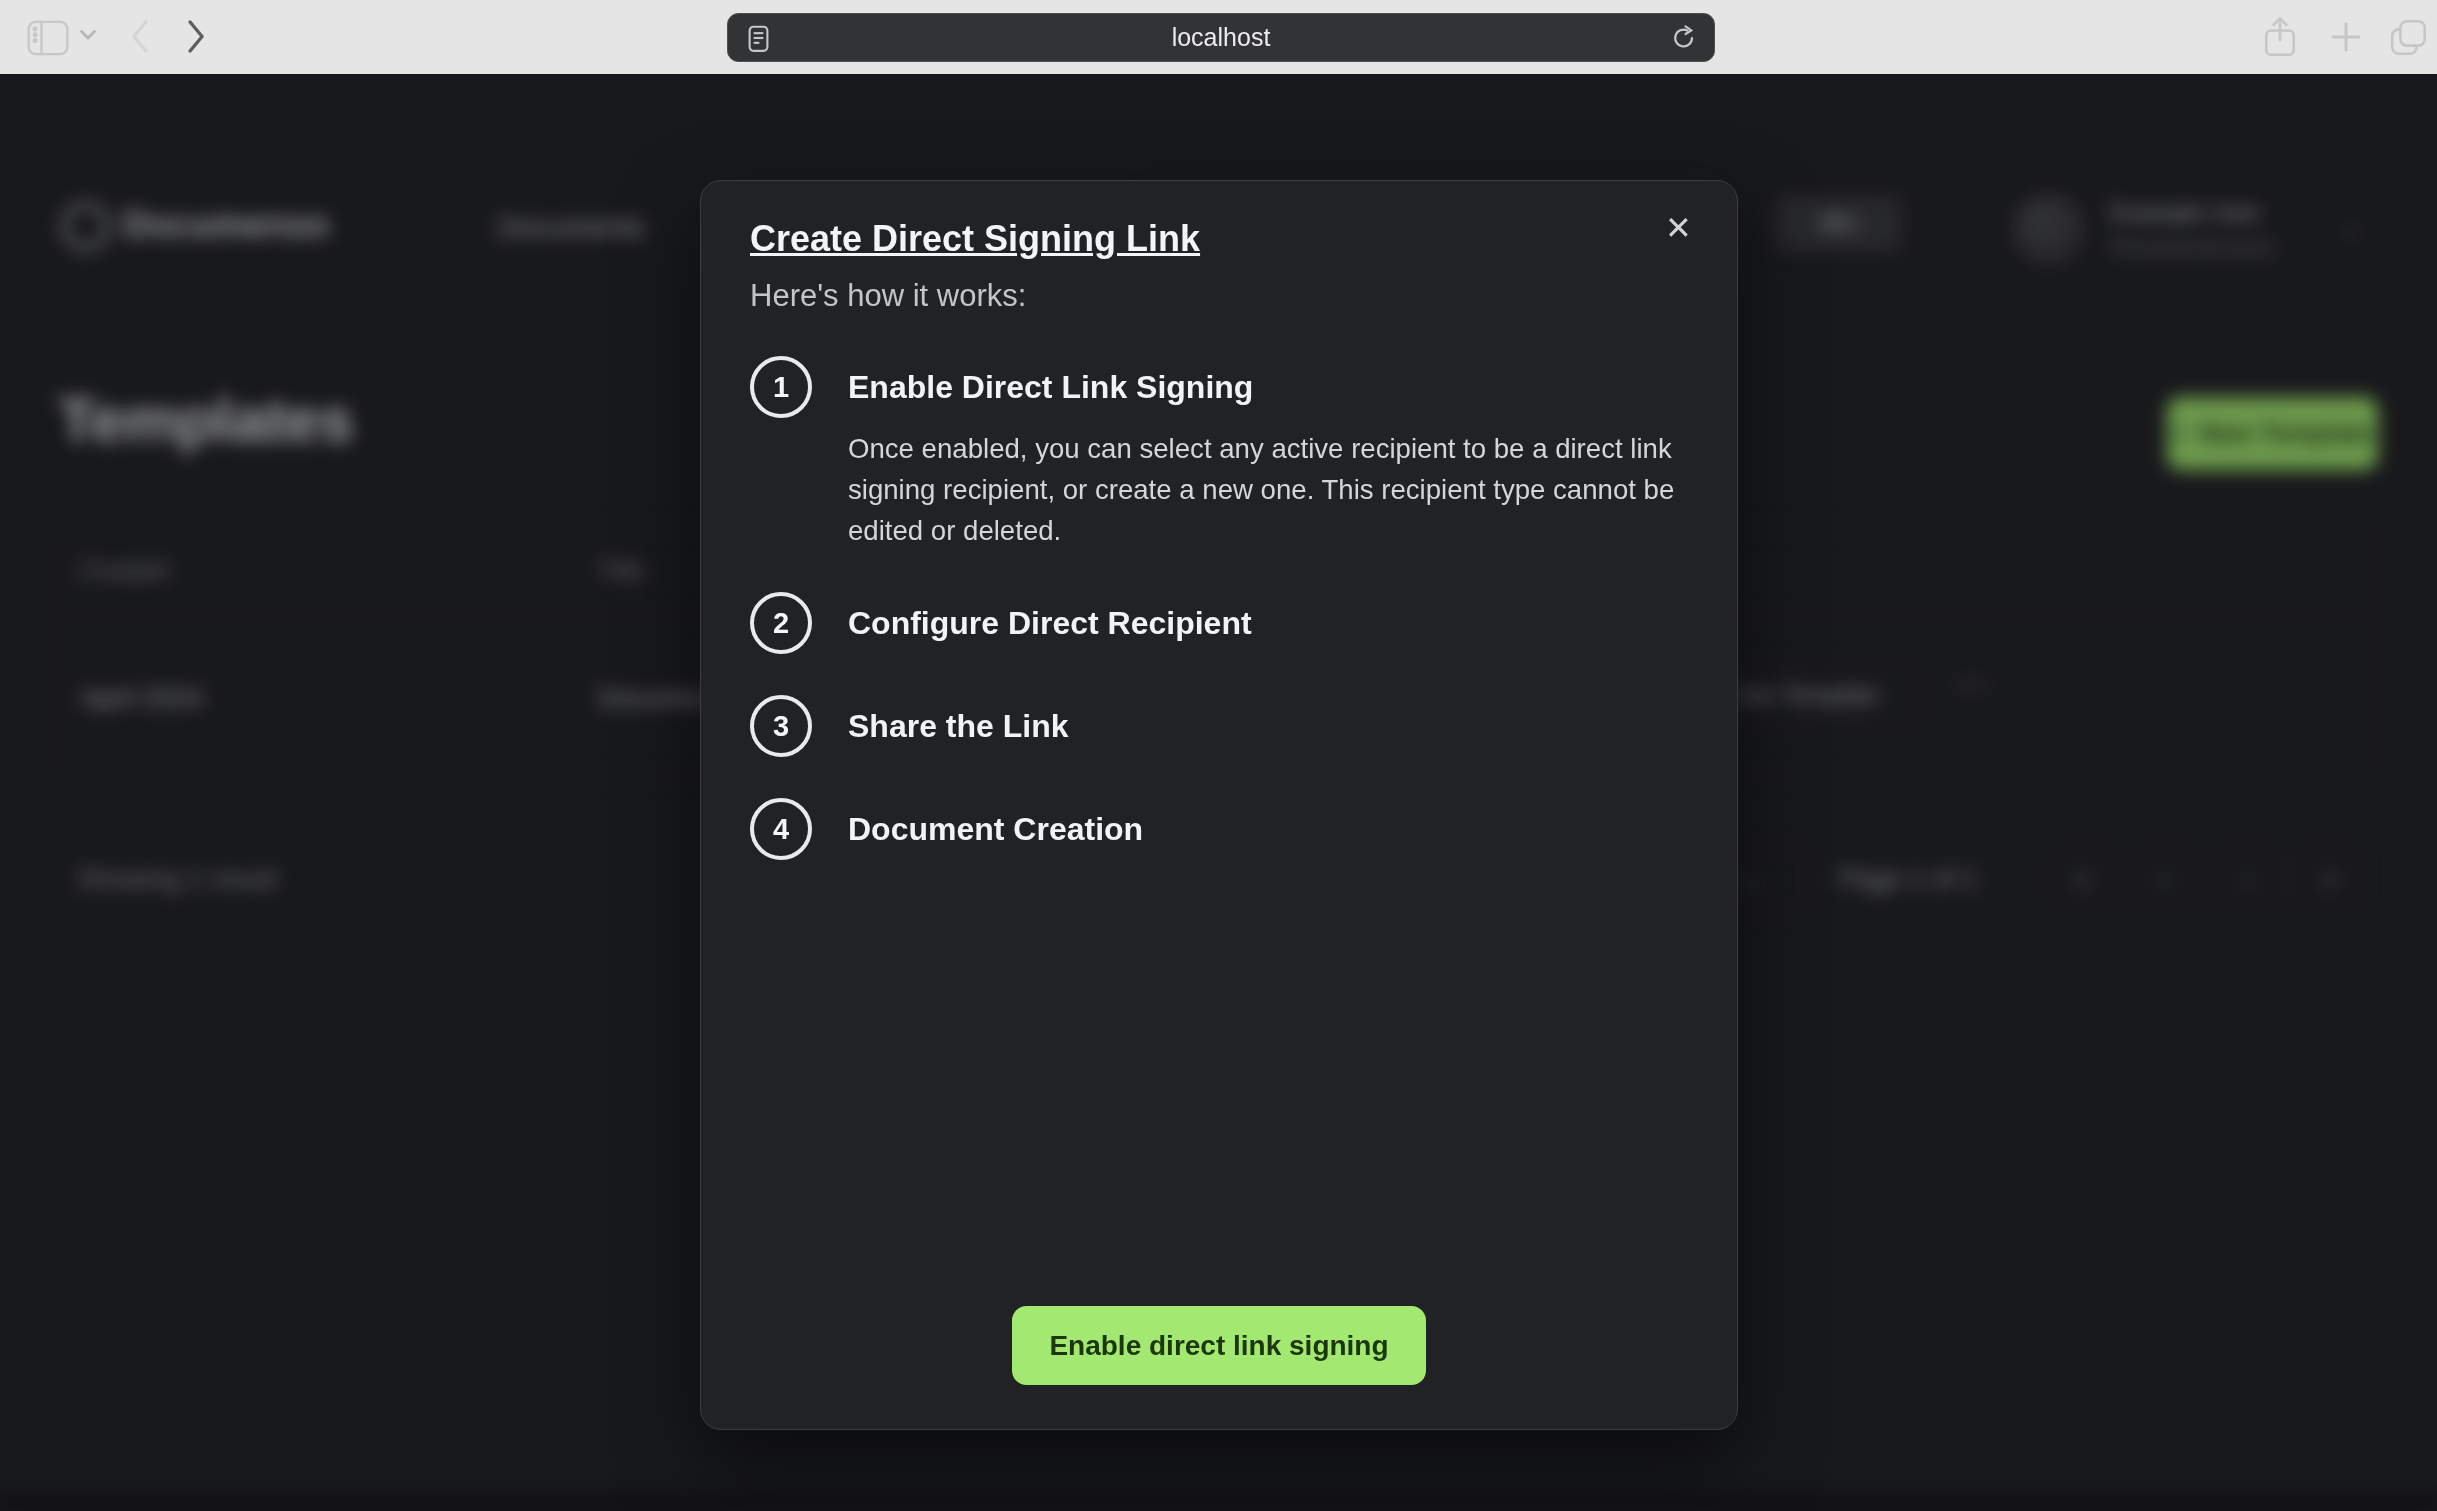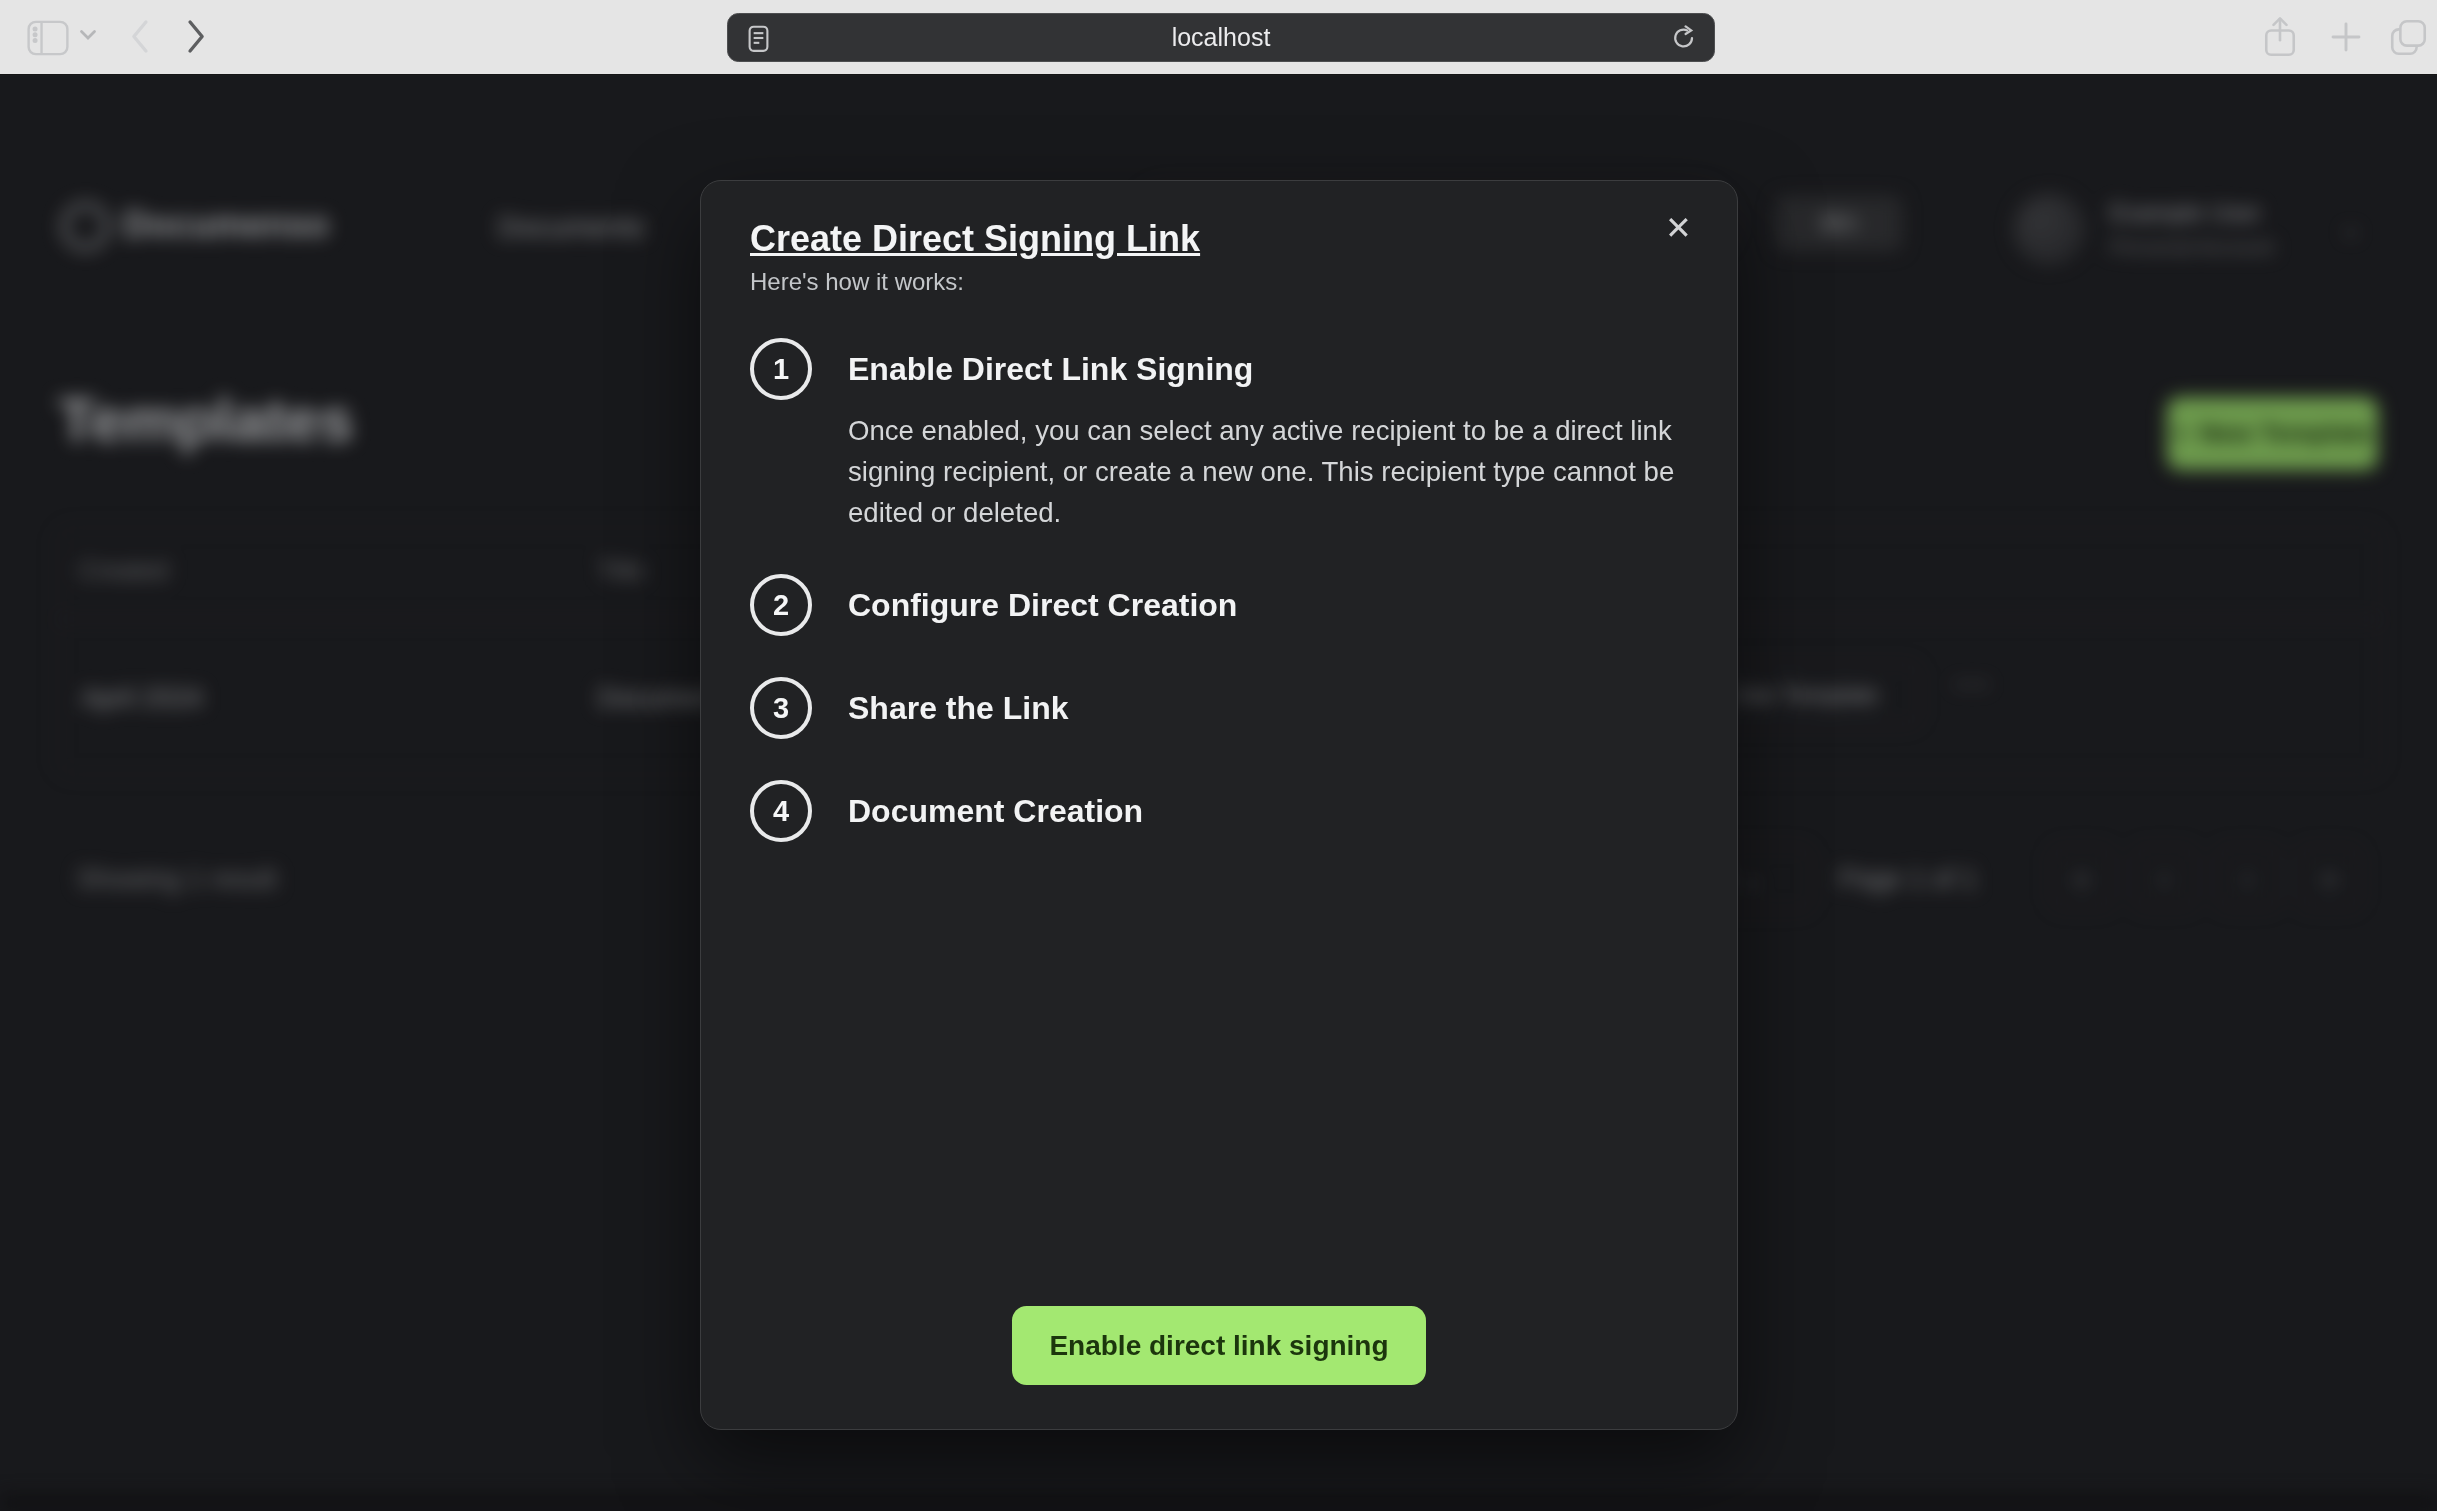--- a/index.html
+++ b/index.html
@@ -69,21 +69,21 @@
   .pg-btn { position:absolute; top:770px; width:63px; height:63px; border:1.6px solid #47484a; border-radius:9.7px;
             display:flex; align-items:center; justify-content:center; color:#86888b; font-size:31px; }
   .bottom-strip { position:absolute; left:0; bottom:0; width:100%; height:16px; background:#161617; }
 
   
   .modal { position:absolute; left:700px; top:104px; width:1038px; height:1250px;
            background:#212224; border:1.6px solid #3c3d3f; border-radius:21px;
            box-shadow:0 32px 81px rgba(0,0,0,0.55); z-index:10;
            padding:37px 49px 44px 49px; display:flex; flex-direction:column; }
   .m-title { font-size:36px; font-weight:bold; color:#f3f4f5;text-decoration:underline; }
-  .m-sub { font-size:24px; color:#c3c6c9; margin-top:8px; }
+  .m-sub { font-size:31px; color:#c3c6c9; margin-top:18px; }
   .m-close { position:absolute; right:36px; top:24px; width:45px; height:45px;
              display:flex; align-items:center; justify-content:center;
              color:#d2d3d5; font-size:32px; cursor:pointer; }
   .steps { margin-top:42px; }
   .step { display:grid; grid-template-columns:62px 1fr; column-gap:36px; margin-bottom:41px; }
   .step-num { width:62px; height:62px; border:4.9px solid #e9eaeb; border-radius:50%;
               display:flex; align-items:center; justify-content:center;
               color:#f5f6f7; font-size:29px; font-weight:bold; }
   .step-title { height:62px; display:flex; align-items:center;
                 font-size:32px; font-weight:bold; color:#f2f3f4; }
@@ -224,21 +224,21 @@
       <div class="m-sub">Here's how it works:</div>
 
       <div class="steps">
         <div class="step">
           <div class="step-num">1</div>
           <div class="step-title">Enable Direct Link Signing</div>
           <div class="step-body">Once enabled, you can select any active recipient to be a direct link signing recipient, or create a new one. This recipient type cannot be edited or deleted.</div>
         </div>
         <div class="step">
           <div class="step-num">2</div>
-          <div class="step-title">Configure Direct Creation</div>
+          <div class="step-title">Configure Direct Recipient</div>
         </div>
         <div class="step">
           <div class="step-num">3</div>
           <div class="step-title">Share the Link</div>
         </div>
         <div class="step">
           <div class="step-num">4</div>
           <div class="step-title">Document Creation</div>
         </div>
       </div>

